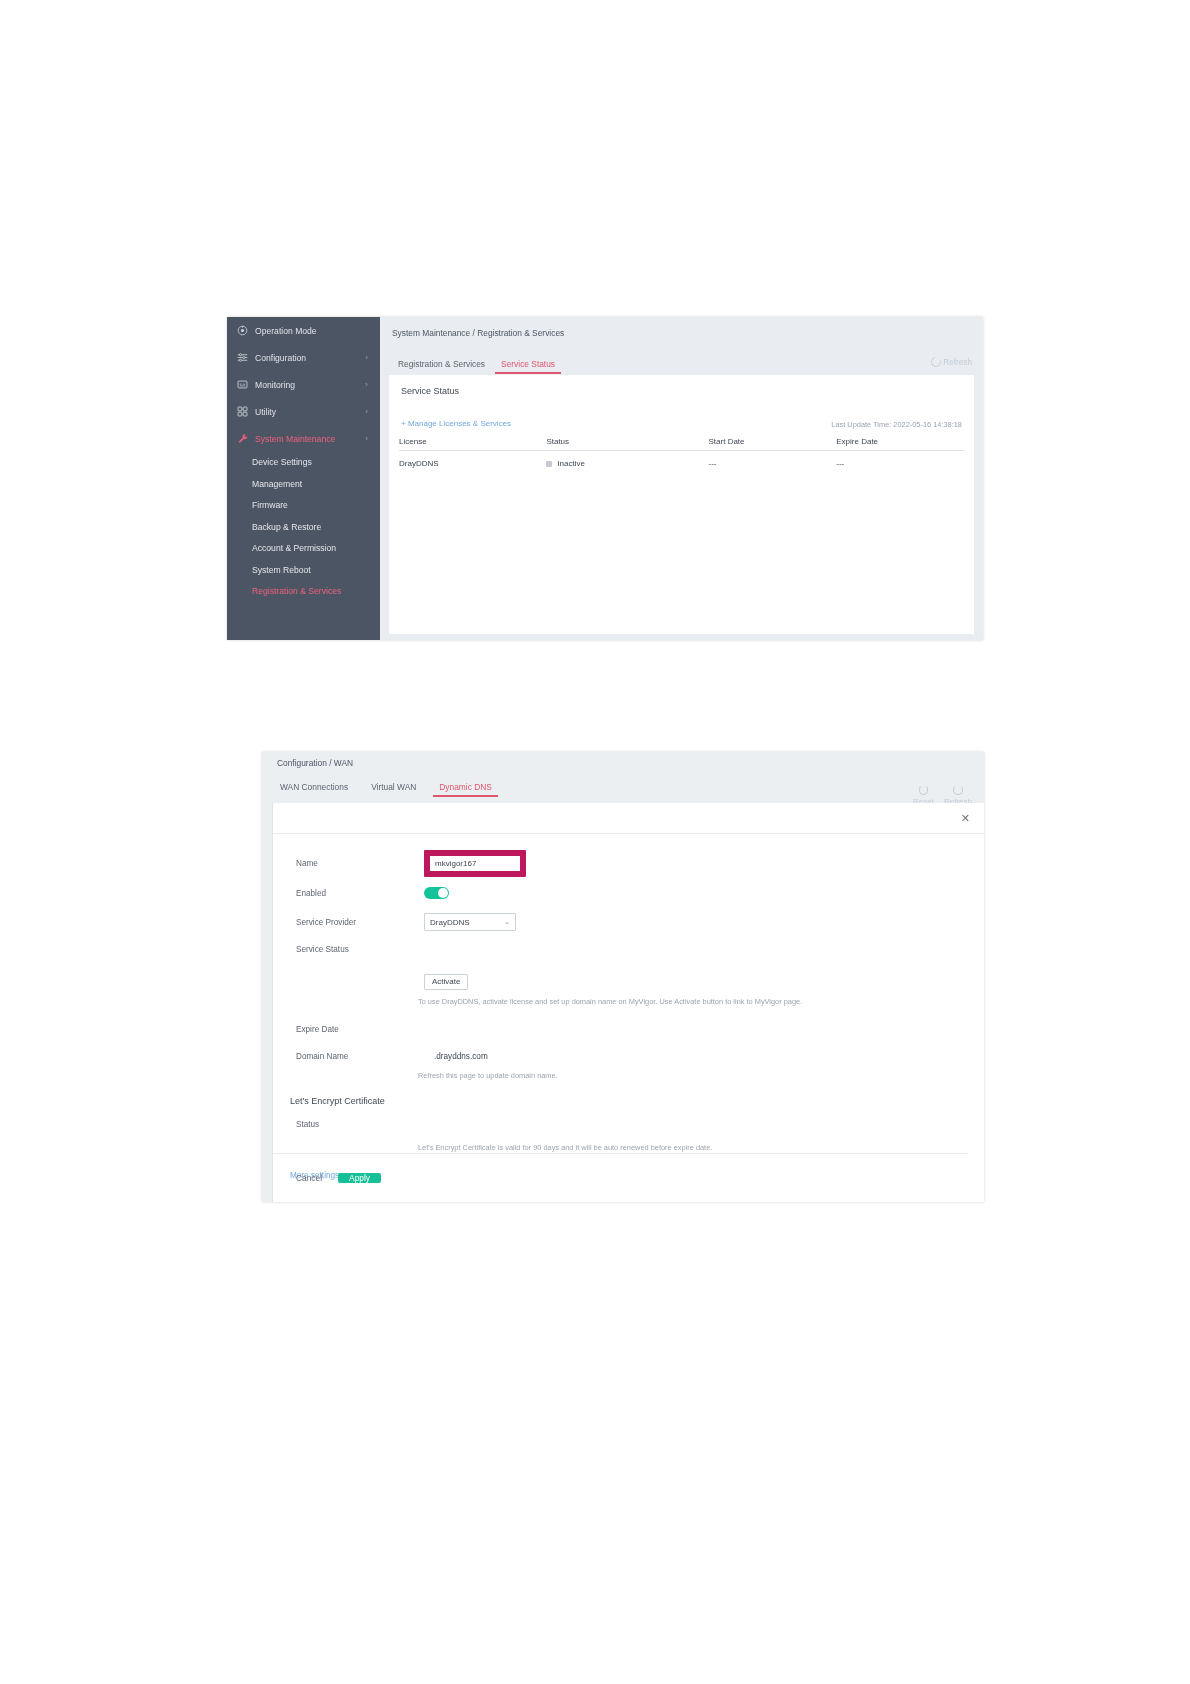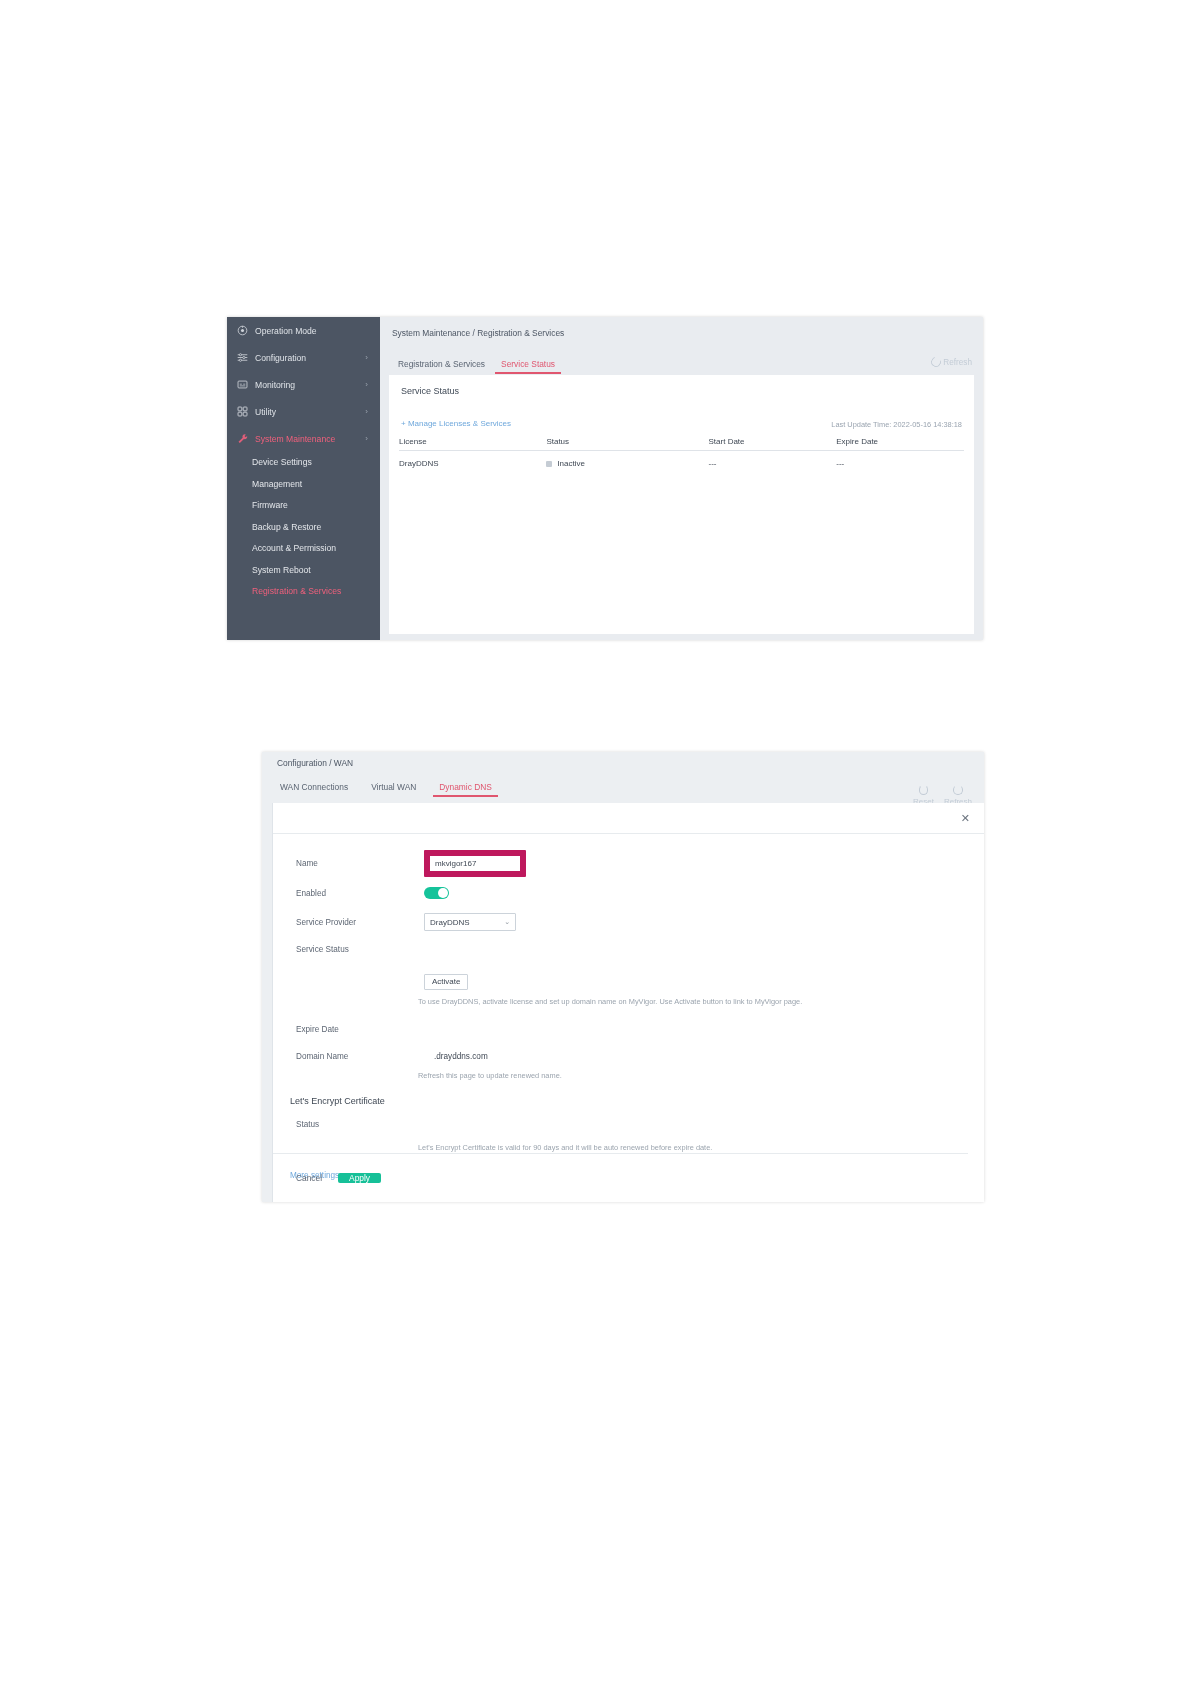--- a/index.html
+++ b/index.html
@@ -515,21 +515,21 @@
 
         <div class="frow" style="margin-top:12px;">
           <div class="flabel">Expire Date</div>
           <div class="fvalue"></div>
         </div>
 
         <div class="frow" style="margin-top:5px;">
           <div class="flabel">Domain Name</div>
           <div class="fvalue" style="padding-left:10px;">.drayddns.com</div>
         </div>
-        <div class="hint">Refresh this page to update renewed name.</div>
+        <div class="hint">Refresh this page to update domain name.</div>
 
         <div class="sect-title">Let's Encrypt Certificate</div>
 
         <div class="frow" style="margin-top:7px;">
           <div class="flabel">Status</div>
           <div class="fvalue"></div>
         </div>
         <div class="hint" style="margin-top:8px;">Let's Encrypt Certificate is valid for 90 days and it will be auto renewed before expire date.</div>
 
         <div class="more-settings">

